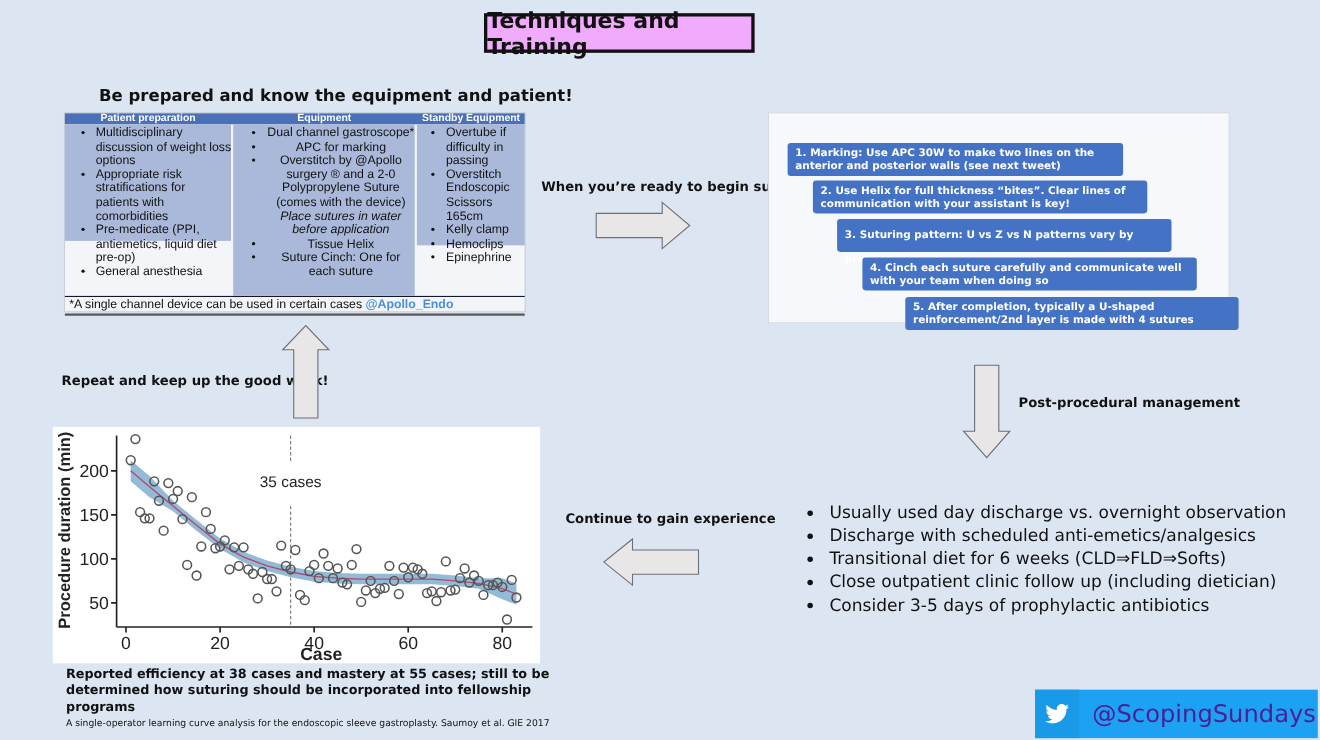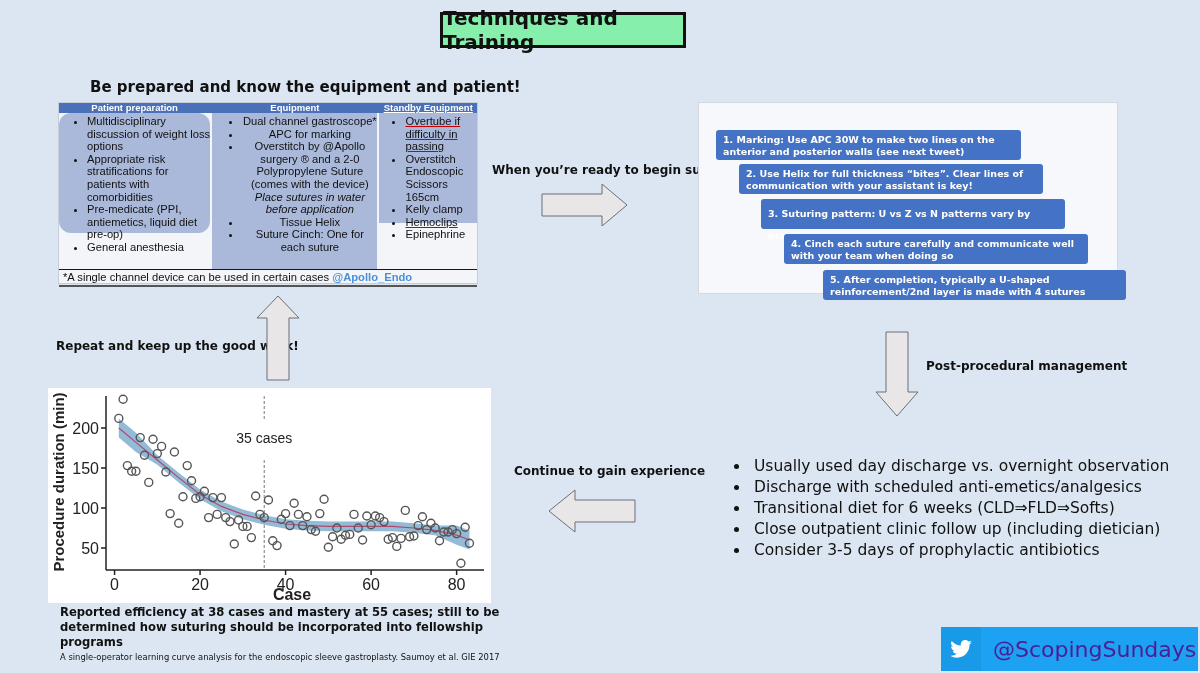--- a/index.html
+++ b/index.html
@@ -1,31 +1,31 @@
 <!DOCTYPE html>
 <html><head>
 <meta charset="utf-8">
 <style>
   html,body{margin:0;padding:0;}
   body{width:1200px;height:673px;background:#dce6f2;position:relative;overflow:hidden;font-family:"Liberation Sans",sans-serif;color:#111;}
   .abs{position:absolute;}
-  .title-box{left:440px;top:12px;width:246px;height:36px;border:3px solid #111;background:#86efac;box-sizing:border-box;display:flex;align-items:center;justify-content:center;font-weight:bold;font-size:20px;font-family:"DejaVu Sans",sans-serif;}
+  .title-box{left:440px;top:12px;width:246px;height:36px;border:3px solid #111;background:#f0abfc;box-sizing:border-box;display:flex;align-items:center;justify-content:center;font-weight:bold;font-size:20px;font-family:"DejaVu Sans",sans-serif;}
   .heading{font-weight:bold;font-size:15px;font-family:"DejaVu Sans",sans-serif;}
   .label{font-weight:bold;font-size:12px;font-family:"DejaVu Sans",sans-serif;}
   
   .eqtable{left:58px;top:102px;width:420px;height:182px;background:#f3f5f9;border:1px solid #c6ccd8;box-sizing:border-box;font-size:11.2px;line-height:12.6px;}
   .eqhead{display:flex;background:#4a70b8;color:#fff;font-weight:bold;font-size:9.5px;height:10px;line-height:10px;}
   .eqhead div{text-align:center;}
   .eqcols{display:flex;height:156px;}
   .eqcol{background:#aab9da;margin-right:2px;padding:2px 0 0 0;box-sizing:border-box;}
   .eqcol ul{margin:0;padding-left:30px;}
   .eqcol li{margin:0;padding:0;}
   .eqfoot{height:15px;line-height:15px;border-top:1px solid #0f172a;border-bottom:2px solid #555;padding-left:4px;font-size:11.2px;}
   .apollo{color:#4a90d9;font-weight:bold;}
-  .ul{text-decoration:underline;text-decoration-color:#c00;}
+  .ul{text-decoration-color:#c00;}
   
   .steps{left:698px;top:102px;width:420px;height:192px;background:#f6f8fb;border:1px solid #d4d9e2;box-sizing:border-box;}
   .step{position:absolute;background:#4472c4;color:#fff;font-weight:bold;font-size:9.5px;line-height:11.5px;border-radius:3px;padding:4px 7px;box-sizing:border-box;font-family:"DejaVu Sans",sans-serif;margin-top:15px;}
   .mini-arrow{position:absolute;width:0;height:0;}
   
   .chart{left:48px;top:388px;width:443px;height:215px;background:#fff;}
   .post-list{left:718px;top:456px;font-size:15.5px;line-height:21px;font-family:"DejaVu Sans",sans-serif;}
   .post-list ul{margin:0;padding-left:32px;}
   .post-list li{padding-left:4px;}
   .twitter{left:941px;top:627px;width:257px;height:44px;background:#1da1f2;display:flex;align-items:center;color:#4c1d95;font-size:22px;font-family:"DejaVu Sans",sans-serif;}
@@ -37,24 +37,24 @@
 <body>
 
 <div class="abs title-box">Techniques and Training</div>
 
 <div class="abs heading" style="left:90px;top:78px;">Be prepared and know the equipment and patient!</div>
 
 <div class="abs eqtable">
   <div class="eqhead">
     <div style="width:152px;margin-right:2px;">Patient preparation</div>
     <div style="width:166px;margin-right:2px;">Equipment</div>
-    <div style="width:98px;text-decoration:underline;">Standby Equipment</div>
+    <div style="width:98px;">Standby Equipment</div>
   </div>
   <div class="eqcols">
-    <div class="eqcol" style="width:152px;height:120px;border-radius:12px;">
+    <div class="eqcol" style="width:152px;height:106px;">
       <ul style="padding-left:28px;">
         <li>Multidisciplinary discussion of weight loss options</li>
         <li>Appropriate risk stratifications for patients with comorbidities</li>
         <li>Pre-medicate (PPI, antiemetics, liquid diet pre-op)</li>
         <li>General anesthesia</li>
       </ul>
     </div>
     <div class="eqcol" style="width:166px;height:156px;text-align:center;">
       <ul style="padding-left:30px;">
         <li>Dual channel gastroscope*</li>

